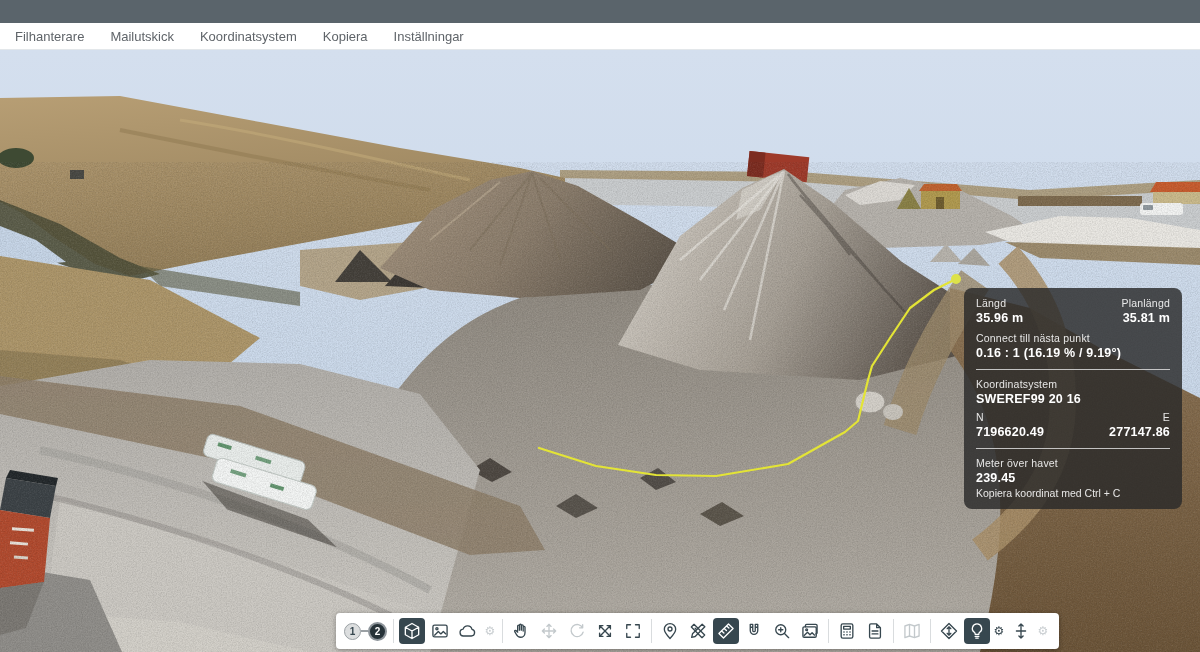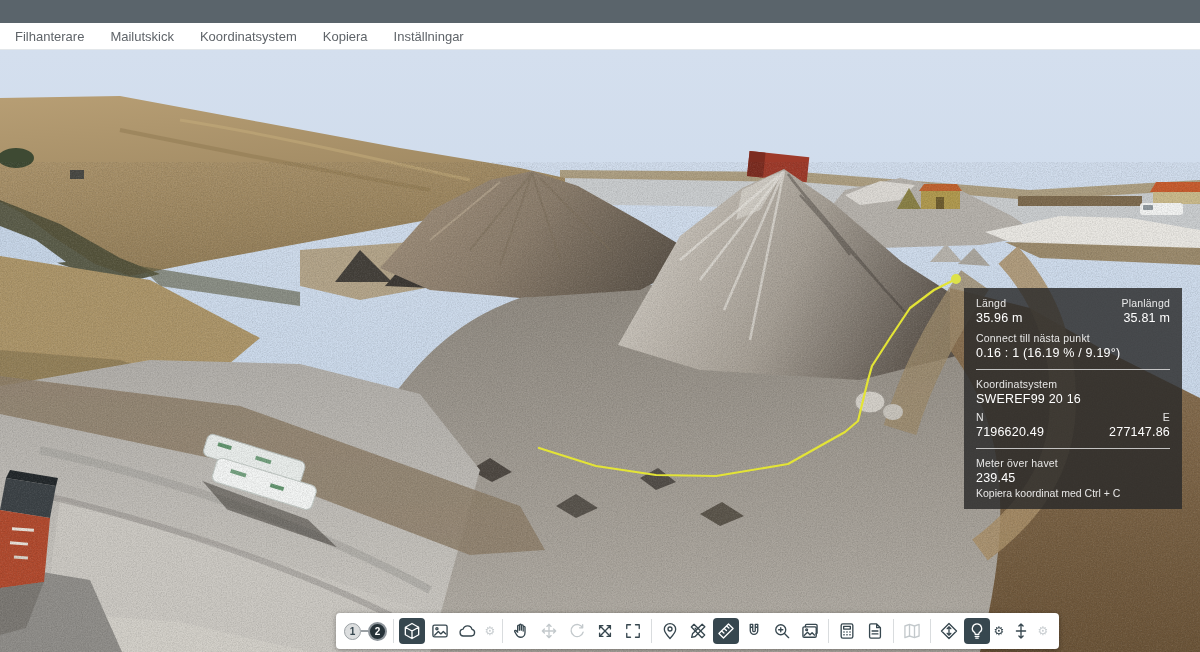--- a/index.html
+++ b/index.html
@@ -11,24 +11,24 @@
   .menubar { position:absolute; left:0; top:23px; width:1200px; height:27px; background:#ffffff;
     display:flex; align-items:center; padding-left:2px; border-bottom:1px solid #e3e7ea; z-index:30; }
   .menubar .menu-item { padding:0 13px; font-size:13px; color:#5f6469; cursor:pointer; white-space:nowrap; }
 
   
   .viewport { position:absolute; left:0; top:50px; width:1200px; height:602px; background:#c8d7e9; }
   .viewport svg { display:block; }
 
   
   .measure-panel { position:absolute; left:964px; top:288px; width:218px; z-index:20;
-    background:rgba(42,42,42,0.82); color:#fff; border-radius:0; padding:9px 12px 9px 12px; }
+    background:rgba(42,42,42,0.82); color:#fff; border-radius:8px; padding:9px 12px 9px 12px; }
   .mp-row { display:flex; justify-content:space-between; align-items:baseline; }
   .mp-label { font-size:10.5px; color:rgba(255,255,255,0.88); line-height:13px; letter-spacing:.2px; }
-  .mp-value { font-size:12.5px; font-weight:400; line-height:16px; letter-spacing:.2px; }
+  .mp-value { font-size:12.5px; font-weight:700; line-height:16px; letter-spacing:.2px; }
   .mp-right { text-align:right; }
   .mp-gap { height:6px; } .mp-gap-sm { height:4px; }
   .mp-hr { border:none; border-top:1px solid rgba(220,220,220,0.85); margin:8px 0; }
   .mp-hint { font-size:10.5px; color:rgba(255,255,255,0.88); line-height:13px; margin-top:1px; }
 
   
   .toolbar { position:absolute; left:336px; bottom:3px; height:36px; z-index:25;
     background:#ffffff; border-radius:4px; box-shadow:0 1px 5px rgba(0,0,0,0.35);
     display:flex; align-items:center; padding:0 8px; }
   .tb-div { width:1px; height:24px; background:#d9dcde; margin:0 4px; flex:none; }

